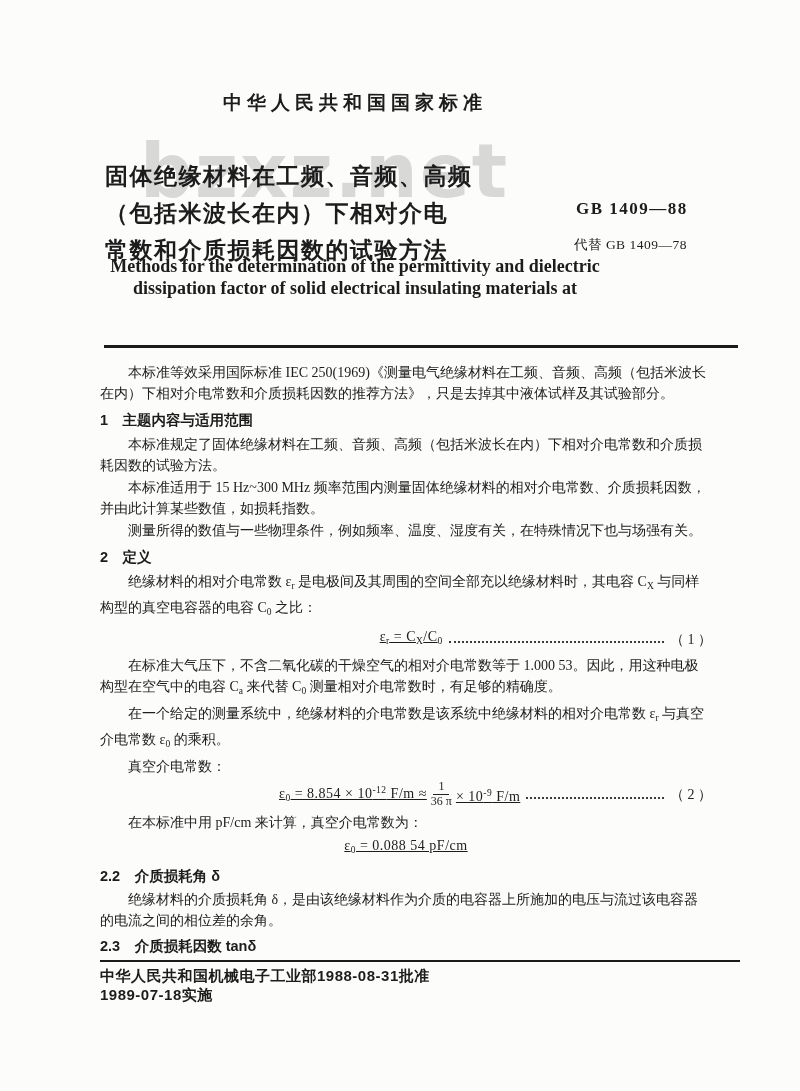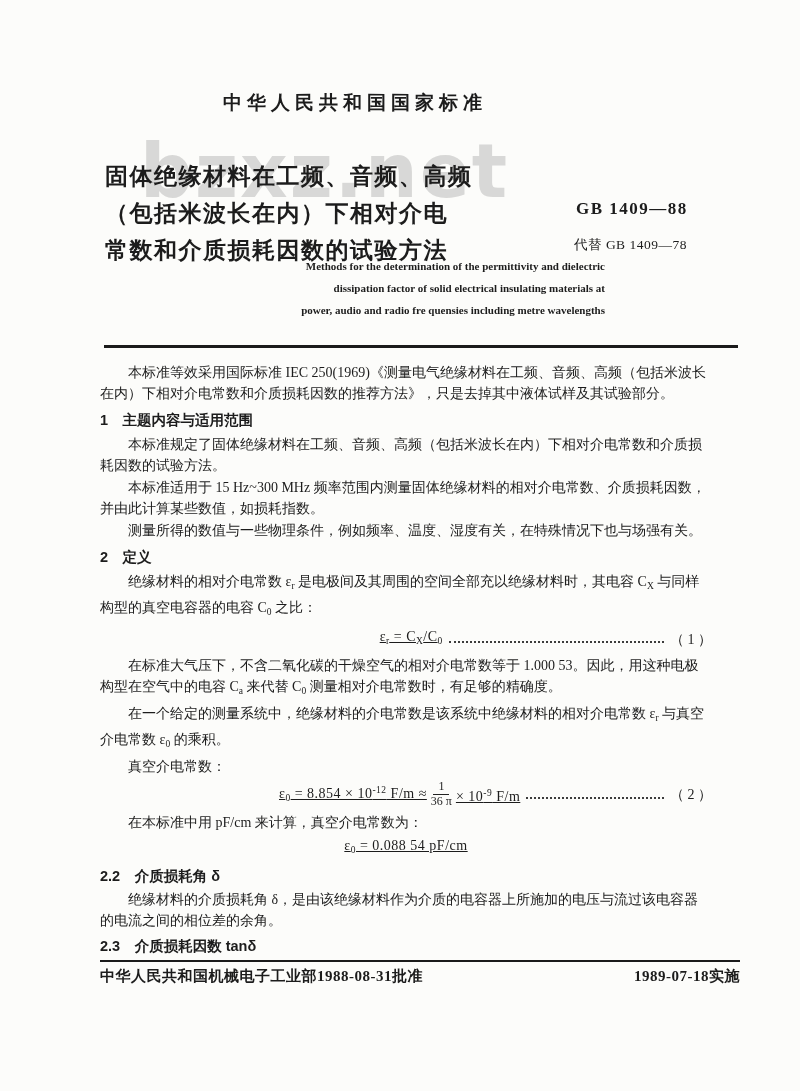--- a/index.html
+++ b/index.html
@@ -29,22 +29,22 @@
   }
   .gb-no {
     position:absolute; top:199px; left:576px;
     font-size:17px; font-weight:bold; letter-spacing:1.5px; white-space:nowrap;
   }
   .replaces {
     position:absolute; top:236px; left:574px;
     font-size:13.5px; letter-spacing:0.5px; white-space:nowrap;
   }
   .en-title {
-    position:absolute; top:255px; left:105px; width:500px; text-align:right;
-    font-weight:bold; font-size:11px; line-height:22px;
+    position:absolute; top:255px; left:105px; width:500px; text-align:center;
+    font-weight:bold; font-size:18px; line-height:22px;
   }
   .top-rule  { position:absolute; top:345px; left:104px; width:634px; height:3px; background:#1b1b1b; }
   .bottom-rule { position:absolute; top:960px; left:100px; width:640px; height:2px; background:#1b1b1b; }
 
   main {
     position:absolute; top:362px; left:100px; width:612px;
     font-size:14px; line-height:21px;
   }
   main p { margin:0 0 1px 0; text-indent:2em; }
   main h2, main h3 {
@@ -59,22 +59,22 @@
   .eq sub, main sub { font-size:9.5px; vertical-align:-3px; }
   .eq sup, main sup { font-size:9.5px; vertical-align:5px; }
   .leader { flex:1; border-bottom:2px dotted #3c3c3c; height:0; margin:0 6px; transform:translateY(3px); }
   .eq-no { white-space:nowrap; }
   .center-row { justify-content:center; margin:2px 0; }
   .frac { display:inline-flex; flex-direction:column; align-items:center; font-size:12px; line-height:1.15; margin:0 4px; }
   .frac .fnum { border-bottom:1.5px solid #222; padding:0 5px; }
   .footer-row {
     position:absolute; top:967px; left:100px; width:640px;
     display:flex; justify-content:space-between; align-items:baseline;
-    font-family:Liberation Serif, serif;
-    font-size:15px; font-weight:bold; letter-spacing:0.5px;
+    font-family:Liberation Sans, sans-serif;
+    font-size:15px; font-weight:bold; letter-spacing:0.5px;flex-direction:column;
   }
 </style>
 </head>
 <body>
 
 <div class="page">
 
   <div class="watermark">bzxz.net</div>
 
   <div class="national-label z">中华人民共和国国家标准</div>
@@ -84,21 +84,20 @@
     <div>（包括米波长在内）下相对介电</div>
     <div>常数和介质损耗因数的试验方法</div>
   </div>
 
   <div class="gb-no z">GB 1409—88</div>
   <div class="replaces z">代替 GB 1409—78</div>
 
   <div class="en-title z">
     <div>Methods for the determination of the permittivity and dielectric</div>
     <div>dissipation factor of solid electrical insulating materials at</div>
-    <div>power, audio and radio fre quensies including metre wavelengths</div>
   </div>
 
   <div class="top-rule"></div>
 
   <main class="z">
     <p>本标准等效采用国际标准 IEC 250(1969)《测量电气绝缘材料在工频、音频、高频（包括米波长在内）下相对介电常数和介质损耗因数的推荐方法》，只是去掉其中液体试样及其试验部分。</p>
 
     <h2>1　主题内容与适用范围</h2>
     <p>本标准规定了固体绝缘材料在工频、音频、高频（包括米波长在内）下相对介电常数和介质损耗因数的试验方法。</p>
     <p>本标准适用于 15 Hz~300 MHz 频率范围内测量固体绝缘材料的相对介电常数、介质损耗因数，并由此计算某些数值，如损耗指数。</p>

